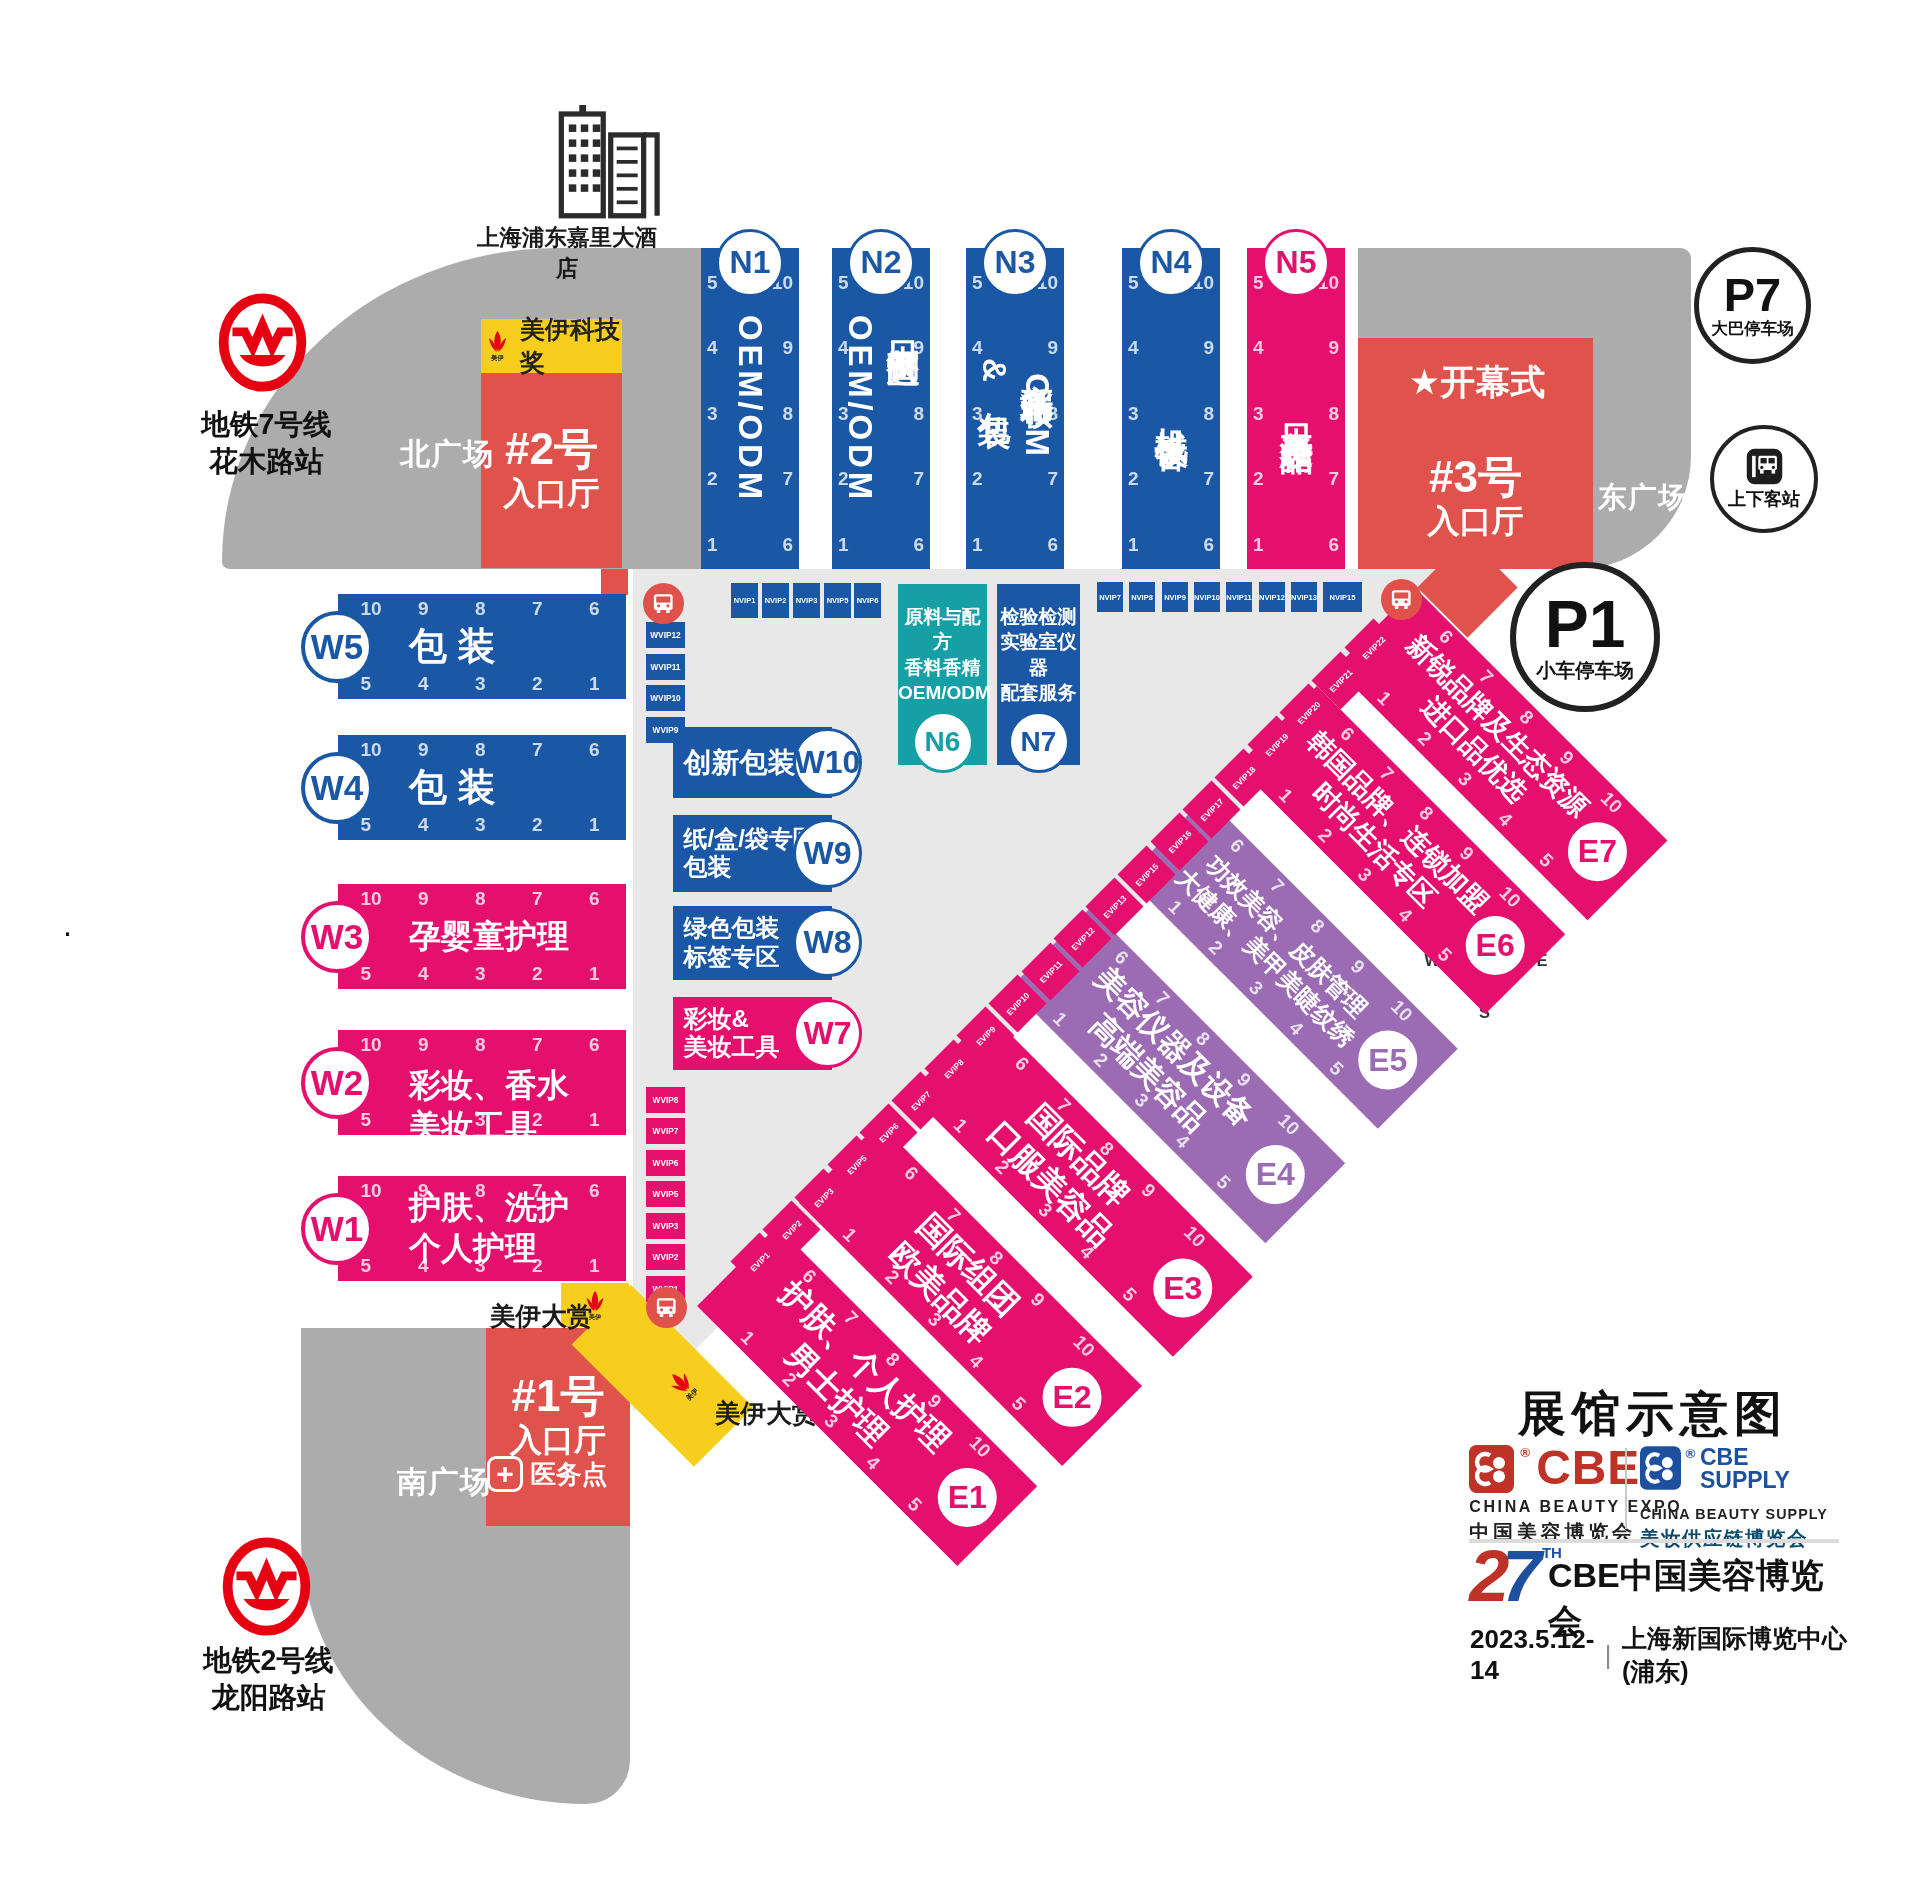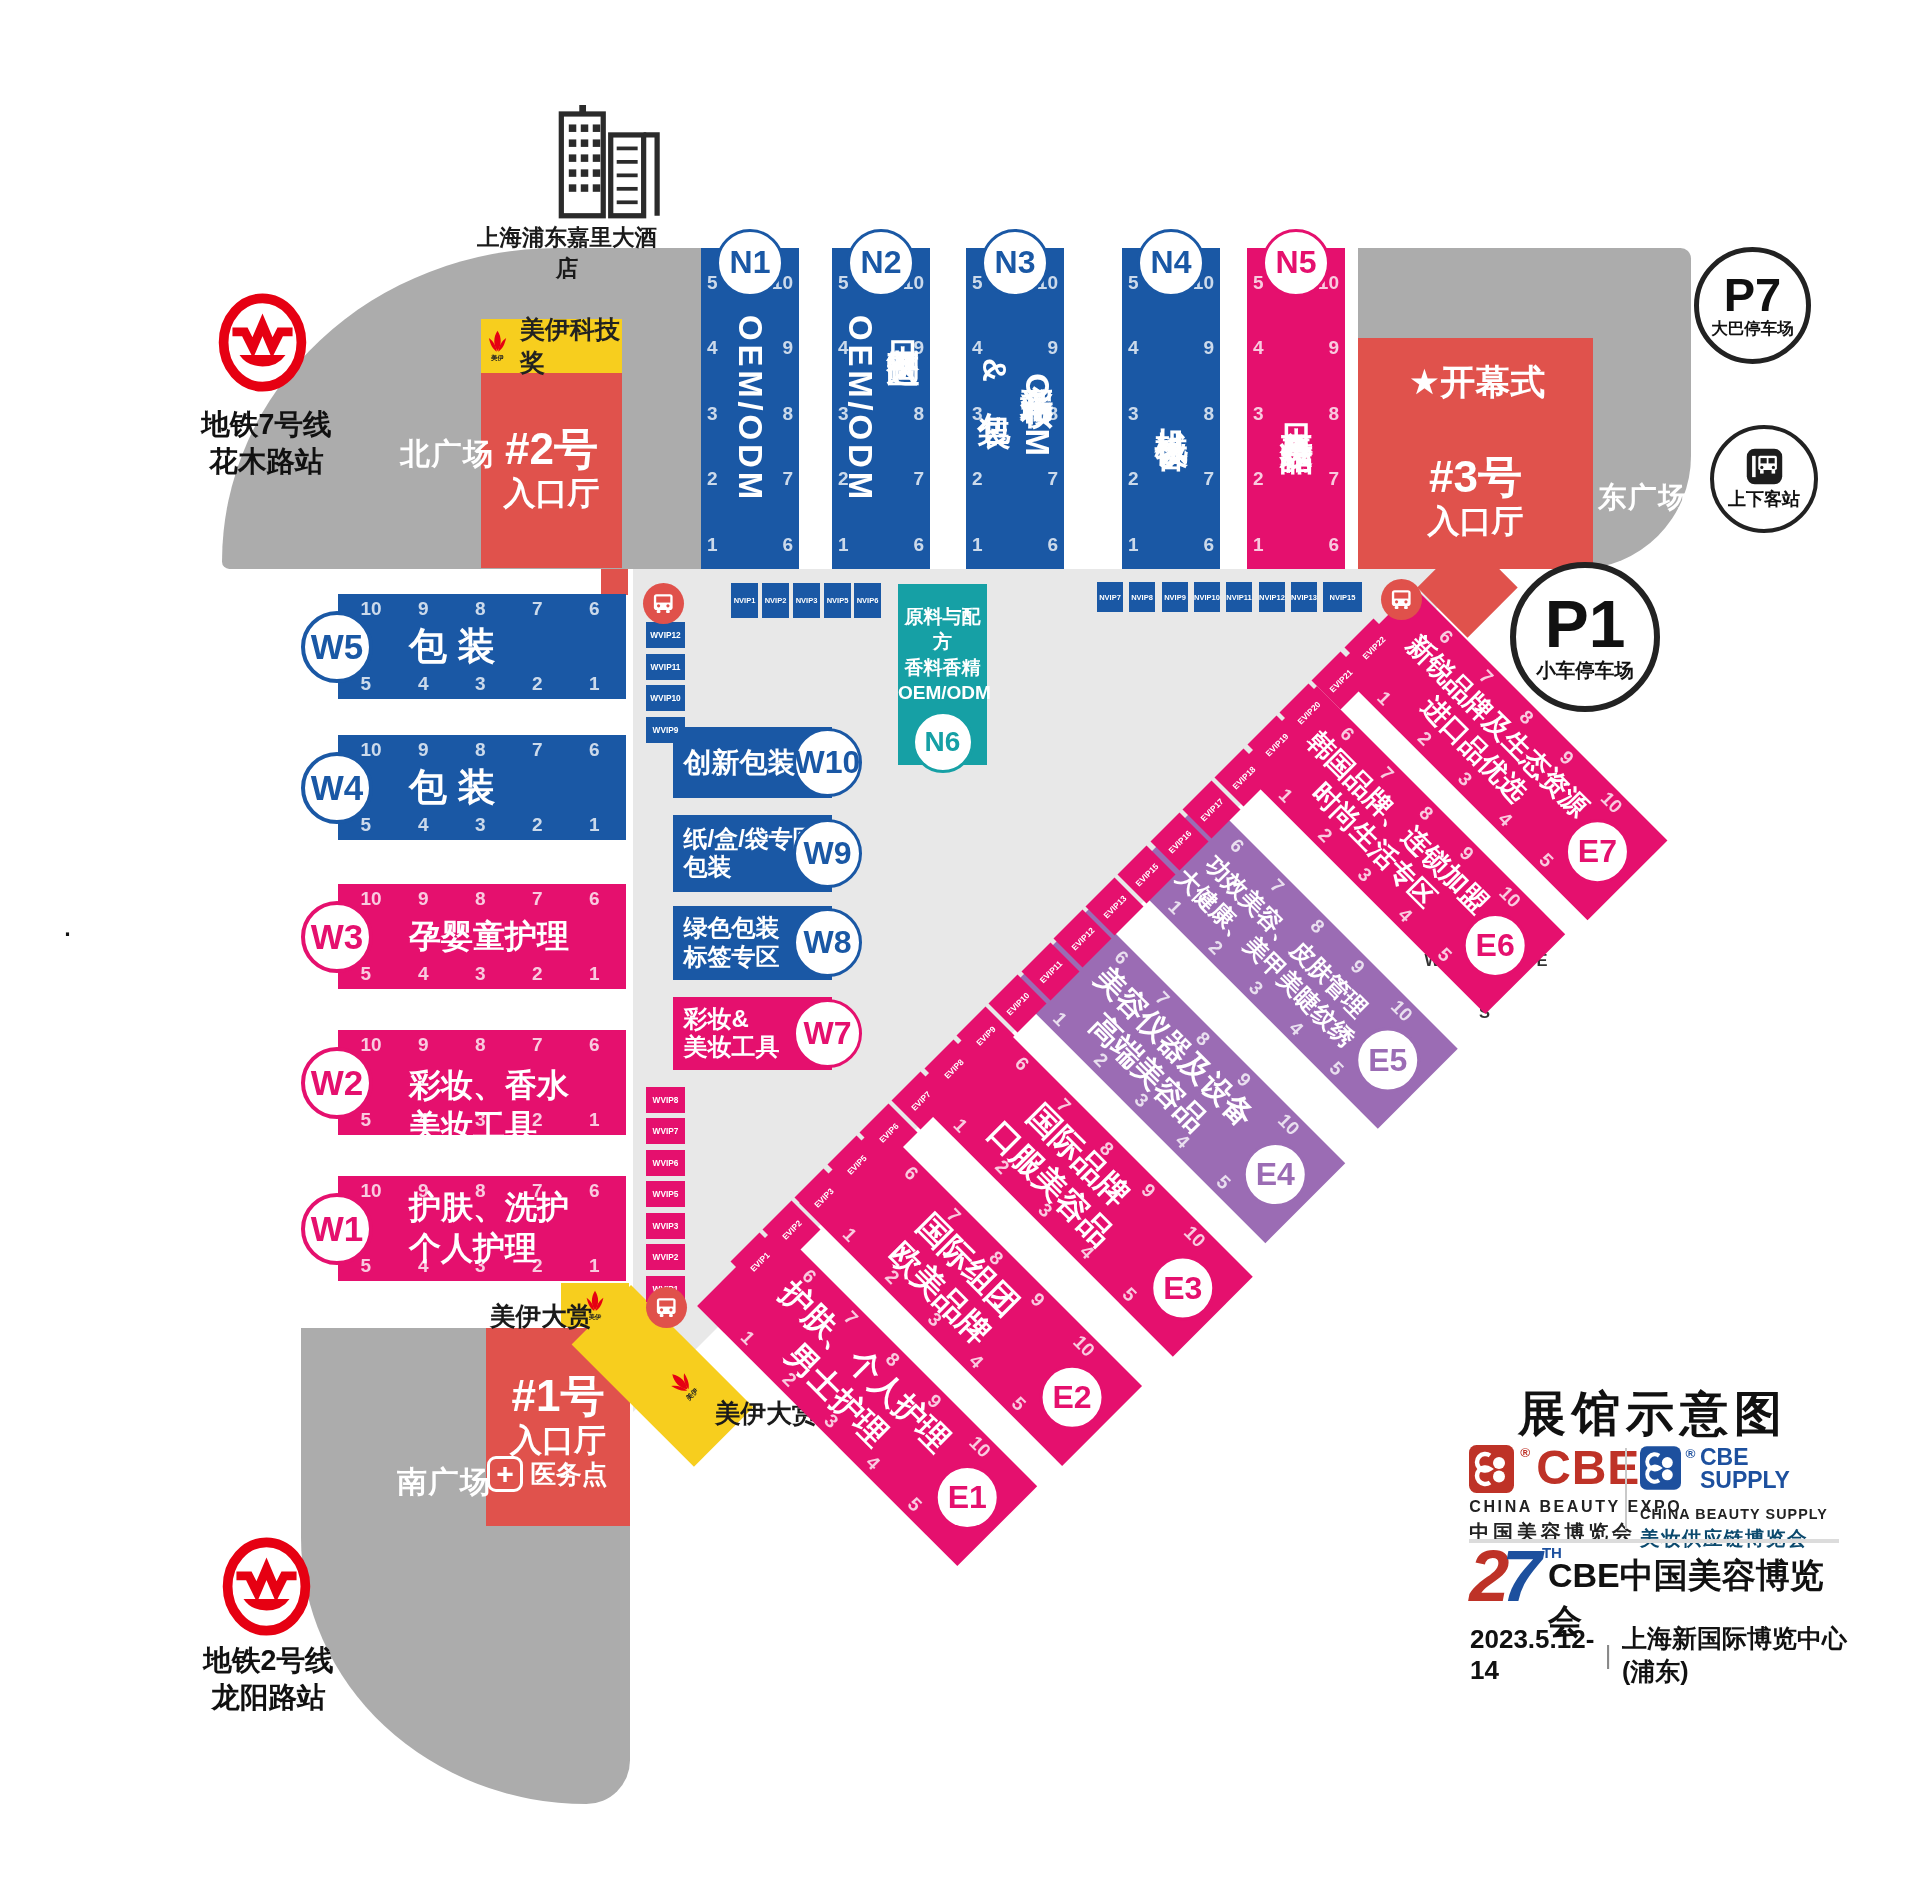--- a/index.html
+++ b/index.html
@@ -504,20 +504,28 @@
       </div>
       <div class="badge-circle" style="right: -30px; top: 50%; margin-top: -35px; width: 69px; height: 69px; border: 3.8px solid rgb(229, 16, 110); color: rgb(229, 16, 110); font-size: 32px;">W7</div>
     </div>
     <div class="bar c-teal" style="left: 898px; top: 584px; width: 89px; height: 181px;">
       <div class="nboxlines">
         <div>原料与配方</div>
         <div>香料香精</div>
         <div>OEM/ODM</div>
       </div>
       <div class="badge-circle" style="left: 50%; margin-left: -31px; bottom: -7.5px; width: 62px; height: 62px; border: 3.8px solid rgb(22, 160, 165); color: rgb(22, 160, 165); font-size: 28px;">N6</div>
+    </div>
+    <div class="bar c-blue" style="left: 997px; top: 584px; width: 83px; height: 181px;">
+      <div class="nboxlines">
+        <div>检验检测</div>
+        <div>实验室仪器</div>
+        <div>配套服务</div>
+      </div>
+      <div class="badge-circle" style="left: 50%; margin-left: -31px; bottom: -7.5px; width: 62px; height: 62px; border: 3.8px solid rgb(26, 88, 165); color: rgb(26, 88, 165); font-size: 28px;">N7</div>
     </div>
     <div class="eband c-pink" style="left: 777px; top: 1226px; width: 368px; height: 113px;">
       <div class="ebt" style="font-size: 32px;">
         <div>护肤、个人护理</div>
         <div>男士护理</div>
       </div>
       <div class="num" style="left: 53px; top: 2.3px;">6</div>
       <div class="num" style="left: 112px; top: 2.3px;">7</div>
       <div class="num" style="left: 171px; top: 2.3px;">8</div>
       <div class="num" style="left: 230px; top: 2.3px;">9</div>

